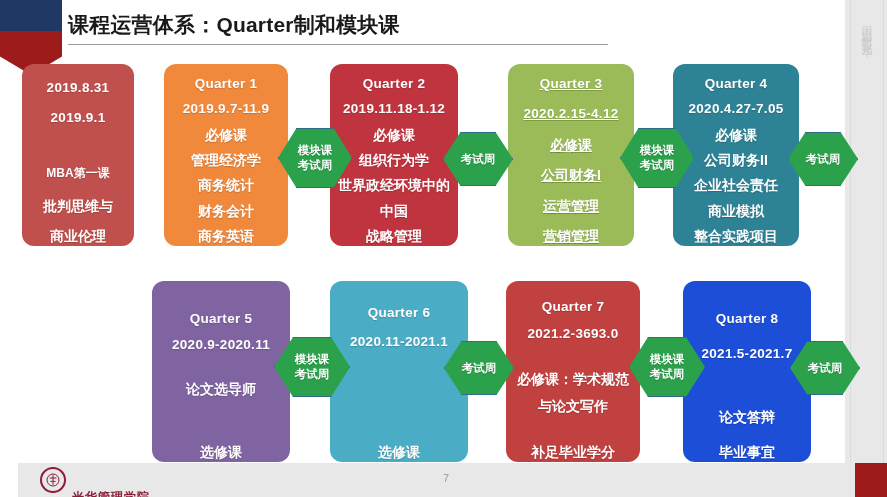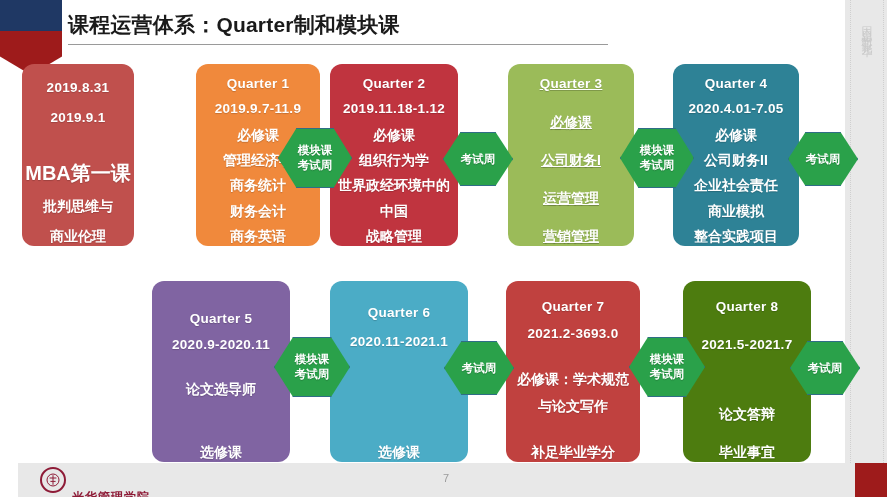--- a/index.html
+++ b/index.html
@@ -47,21 +47,21 @@
   .logo-en{font-size:5px;color:#8e1b37;letter-spacing:.3px;line-height:7px;
       font-family:"Liberation Serif","DejaVu Serif",serif;}
 
   
   .card{position:absolute;border-radius:12px;box-sizing:border-box;
       display:flex;flex-direction:column;align-items:center;
       color:#ffffff;text-align:center;overflow:hidden;justify-content:space-between;}
   .card .ln{font-size:14px;font-weight:bold;line-height:20px;white-space:nowrap;
       text-shadow:0 1px 1px rgba(0,0,0,.18);}
   .card .ln.q{font-size:13.5px;letter-spacing:.3px;}
-  .card .ln.big{font-size:20px;line-height:26px;}
+  .card .ln.big{font-size:12px;line-height:26px;}
   .card .ln.sp{height:12px;}
 
   
   .hex{position:absolute;background:#2aa14a;border:1px solid #2f6d86;
       clip-path:polygon(25% 0,75% 0,100% 50%,75% 100%,25% 100%,0 50%);
       display:flex;flex-direction:column;align-items:center;justify-content:center;
       color:#ffffff;font-weight:bold;font-size:11.5px;line-height:15px;text-align:center;
       text-shadow:0 1px 1px rgba(0,0,0,.2);z-index:5;}
 </style>
 </head>
@@ -84,48 +84,49 @@
 
   <div id="cards-layer">
       <div class="card" style="left: 22px; top: 64px; width: 112px; height: 182px; background: rgb(192, 80, 77); padding-top: 14px;">
         <div class="ln q">2019.8.31</div>
         <div class="ln q">2019.9.1</div>
         <div class="ln sp"></div>
         <div class="ln big">MBA第一课</div>
         <div class="ln ">批判思维与</div>
         <div class="ln ">商业伦理</div>
       </div>
-      <div class="card" style="left: 164px; top: 64px; width: 124px; height: 182px; background: rgb(240, 137, 60); padding-top: 10px; margin-left: 32px;">
+      <div class="card" style="left: 164px; top: 64px; width: 124px; height: 182px; background: rgb(240, 137, 60); padding-top: 10px;">
         <div class="ln q">Quarter 1</div>
         <div class="ln q">2019.9.7-11.9</div>
         <div class="ln ">必修课</div>
         <div class="ln ">管理经济学</div>
         <div class="ln ">商务统计</div>
         <div class="ln ">财务会计</div>
         <div class="ln ">商务英语</div>
       </div>
       <div class="card" style="left: 330px; top: 64px; width: 128px; height: 182px; background: rgb(192, 52, 63); padding-top: 10px;">
         <div class="ln q">Quarter 2</div>
         <div class="ln q">2019.11.18-1.12</div>
         <div class="ln ">必修课</div>
         <div class="ln ">组织行为学</div>
         <div class="ln ">世界政经环境中的</div>
         <div class="ln ">中国</div>
         <div class="ln ">战略管理</div>
       </div>
       <div class="card" style="left: 508px; top: 64px; width: 126px; height: 182px; background: rgb(155, 187, 89); padding-top: 10px; text-decoration: underline;">
         <div class="ln q">Quarter 3</div>
+        <div class="ln q">2020.2.15-4.12</div>
         <div class="ln ">必修课</div>
         <div class="ln ">公司财务I</div>
         <div class="ln ">运营管理</div>
         <div class="ln ">营销管理</div>
       </div>
       <div class="card" style="left: 673px; top: 64px; width: 126px; height: 182px; background: rgb(46, 130, 150); padding-top: 10px;">
         <div class="ln q">Quarter 4</div>
-        <div class="ln q">2020.4.01-7.05</div>
+        <div class="ln q">2020.4.27-7.05</div>
         <div class="ln ">必修课</div>
         <div class="ln ">公司财务II</div>
         <div class="ln ">企业社会责任</div>
         <div class="ln ">商业模拟</div>
         <div class="ln ">整合实践项目</div>
       </div>
       <div class="card" style="left: 152px; top: 281px; width: 138px; height: 181px; background: rgb(128, 100, 162); padding-top: 28px;">
         <div class="ln q">Quarter 5</div>
         <div class="ln q">2020.9-2020.11</div>
         <div class="ln sp"></div>
@@ -145,21 +146,21 @@
       </div>
       <div class="card" style="left: 506px; top: 281px; width: 134px; height: 181px; background: rgb(192, 65, 63); padding-top: 16px;">
         <div class="ln q">Quarter 7</div>
         <div class="ln q">2021.2-3693.0</div>
         <div class="ln sp"></div>
         <div class="ln ">必修课：学术规范</div>
         <div class="ln ">与论文写作</div>
         <div class="ln sp"></div>
         <div class="ln ">补足毕业学分</div>
       </div>
-      <div class="card" style="left: 683px; top: 281px; width: 128px; height: 181px; background: #4d7c0f; padding-top: 16px;">
+      <div class="card" style="left: 683px; top: 281px; width: 128px; height: 181px; background: #1d4ed8; padding-top: 28px;">
         <div class="ln q">Quarter 8</div>
         <div class="ln q">2021.5-2021.7</div>
         <div class="ln sp"></div>
         <div class="ln ">论文答辩</div>
         <div class="ln ">毕业事宜</div>
       </div>
     </div>
   <div id="hex-layer">
       <div class="hex" style="left: 278px; top: 128px; width: 72px; height: 58px; background: rgb(42, 161, 74); border-color: rgb(47, 109, 134);">
         <div>模块课</div>

